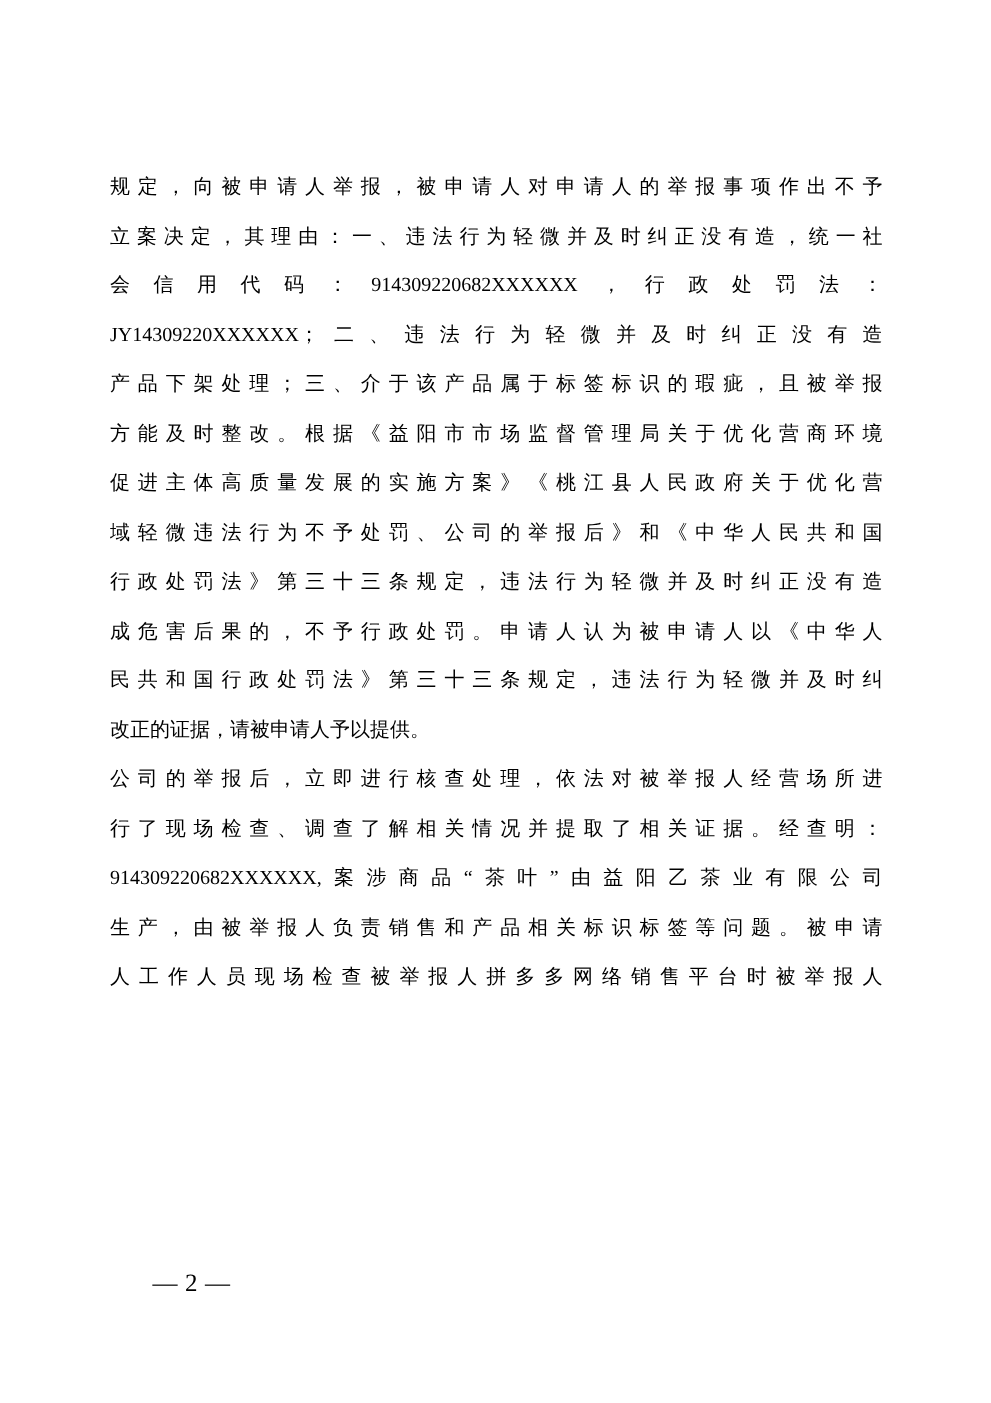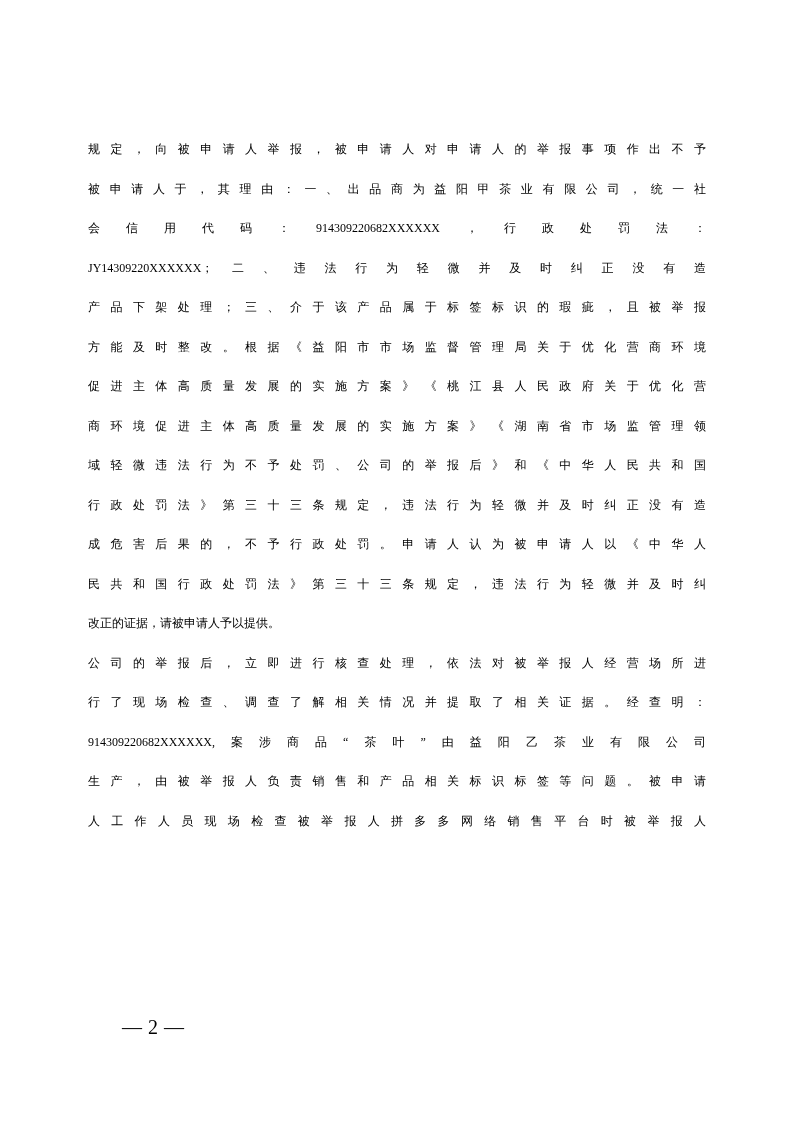--- a/index.html
+++ b/index.html
@@ -20,21 +20,21 @@
     inset: 0;
     background: #ffffff;
   }
   .text-block {
     position: absolute;
     left: 88px;
     top: 130px;
     width: 618px;
   }
   .ln {
-    font-size: 12px;
+    font-size: 16px;
     line-height: 39.5px;
     height: 39.5px;
     margin: 0;
     text-align: justify;
     text-align-last: left;
     text-justify: inter-character;
     overflow: hidden;
     font-weight: normal;
   }
   .ln.j {
@@ -57,27 +57,26 @@
     color: #000000;
   }
 </style>
 </head>
 <body>
 
 <div class="page">
 
   <main class="text-block">
     <div class="ln j">规定，向被申请人举报，被申请人对申请人的举报事项作出不予</div>
-    <div class="ln j">被申请人于，其理由：一、出品商为益阳甲茶业有限公司，统一社</div>
+    <div class="ln j">立案决定，其理由：一、违法行为轻微并及时纠正没有造，统一社</div>
     <div class="ln j">会信用代码：914309220682XXXXXX，行政处罚法：</div>
     <div class="ln j">JY14309220XXXXXX；二、违法行为轻微并及时纠正没有造</div>
     <div class="ln j">产品下架处理；三、介于该产品属于标签标识的瑕疵，且被举报</div>
     <div class="ln j">方能及时整改。根据《益阳市市场监督管理局关于优化营商环境</div>
     <div class="ln j">促进主体高质量发展的实施方案》《桃江县人民政府关于优化营</div>
-    <div class="ln j">商环境促进主体高质量发展的实施方案》《湖南省市场监管理领</div>
     <div class="ln j">域轻微违法行为不予处罚、公司的举报后》和《中华人民共和国</div>
     <div class="ln j">行政处罚法》第三十三条规定，违法行为轻微并及时纠正没有造</div>
     <div class="ln j">成危害后果的，不予行政处罚。申请人认为被申请人以《中华人</div>
     <div class="ln j">民共和国行政处罚法》第三十三条规定，违法行为轻微并及时纠</div>
     <div class="ln">改正的证据，请被申请人予以提供。</div>
     <div class="ln j">公司的举报后，立即进行核查处理，依法对被举报人经营场所进</div>
     <div class="ln j">行了现场检查、调查了解相关情况并提取了相关证据。经查明：</div>
     <div class="ln j">914309220682XXXXXX,案涉商品“茶叶”由益阳乙茶业有限公司</div>
     <div class="ln j">生产，由被举报人负责销售和产品相关标识标签等问题。被申请</div>
     <div class="ln j">人工作人员现场检查被举报人拼多多网络销售平台时被举报人</div>

